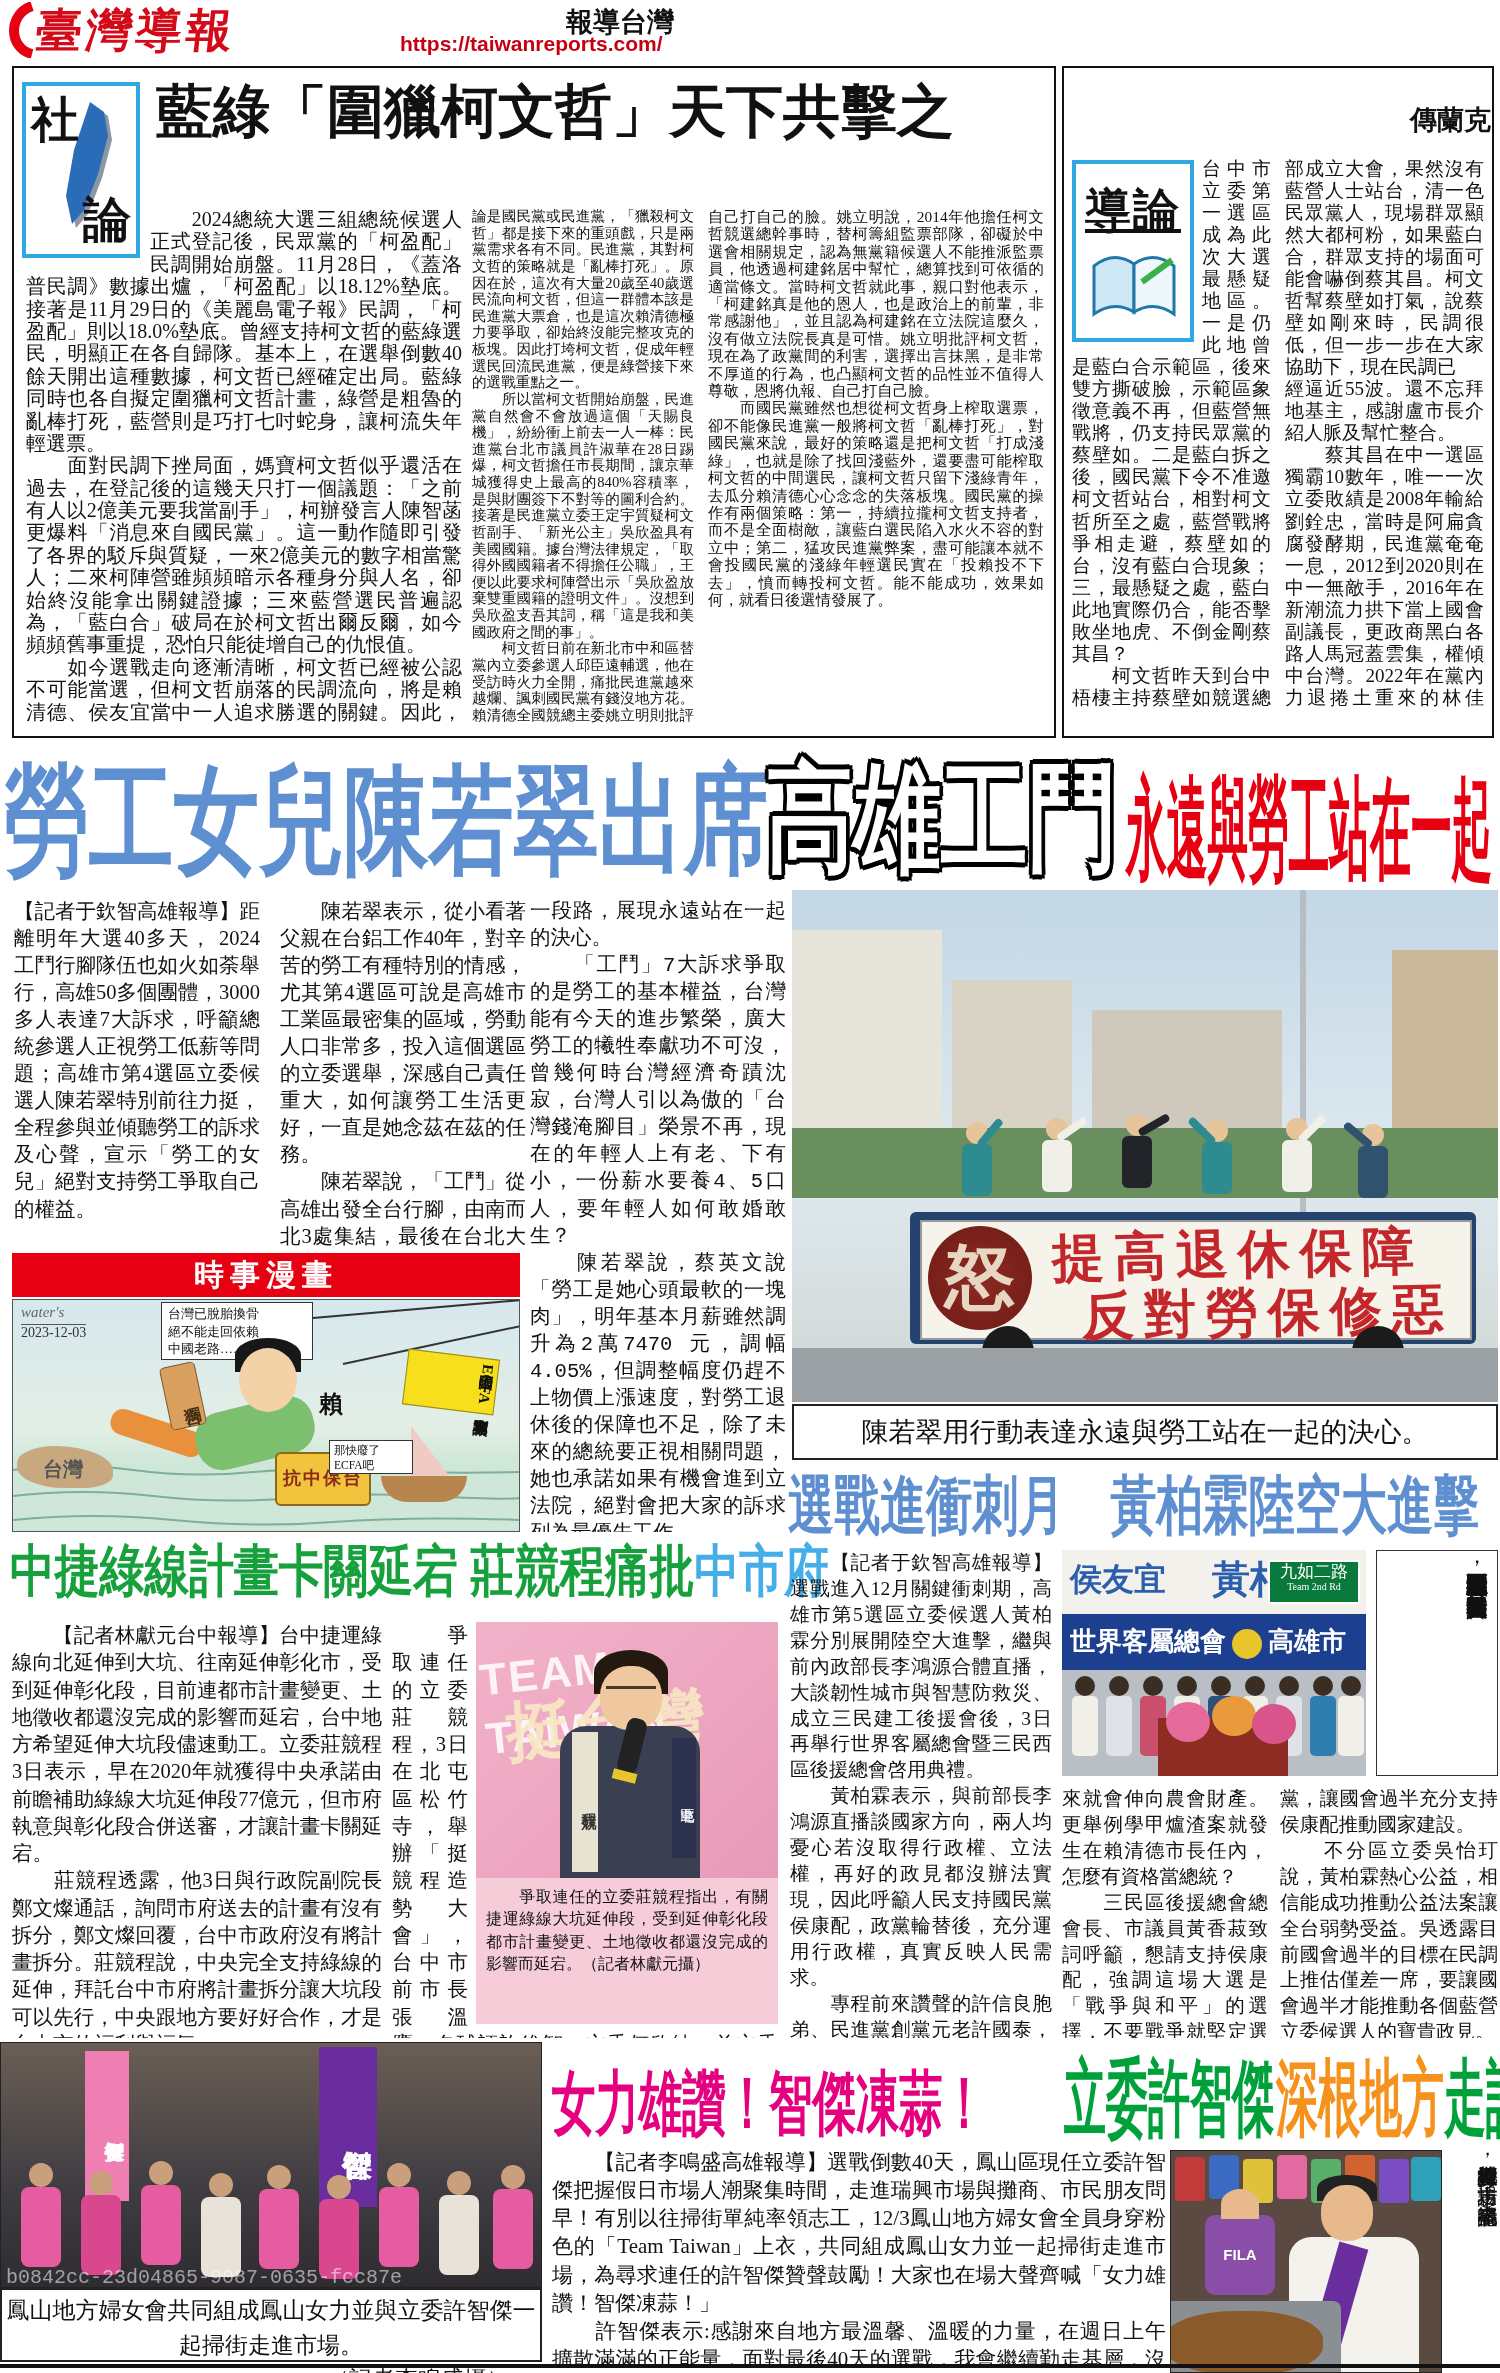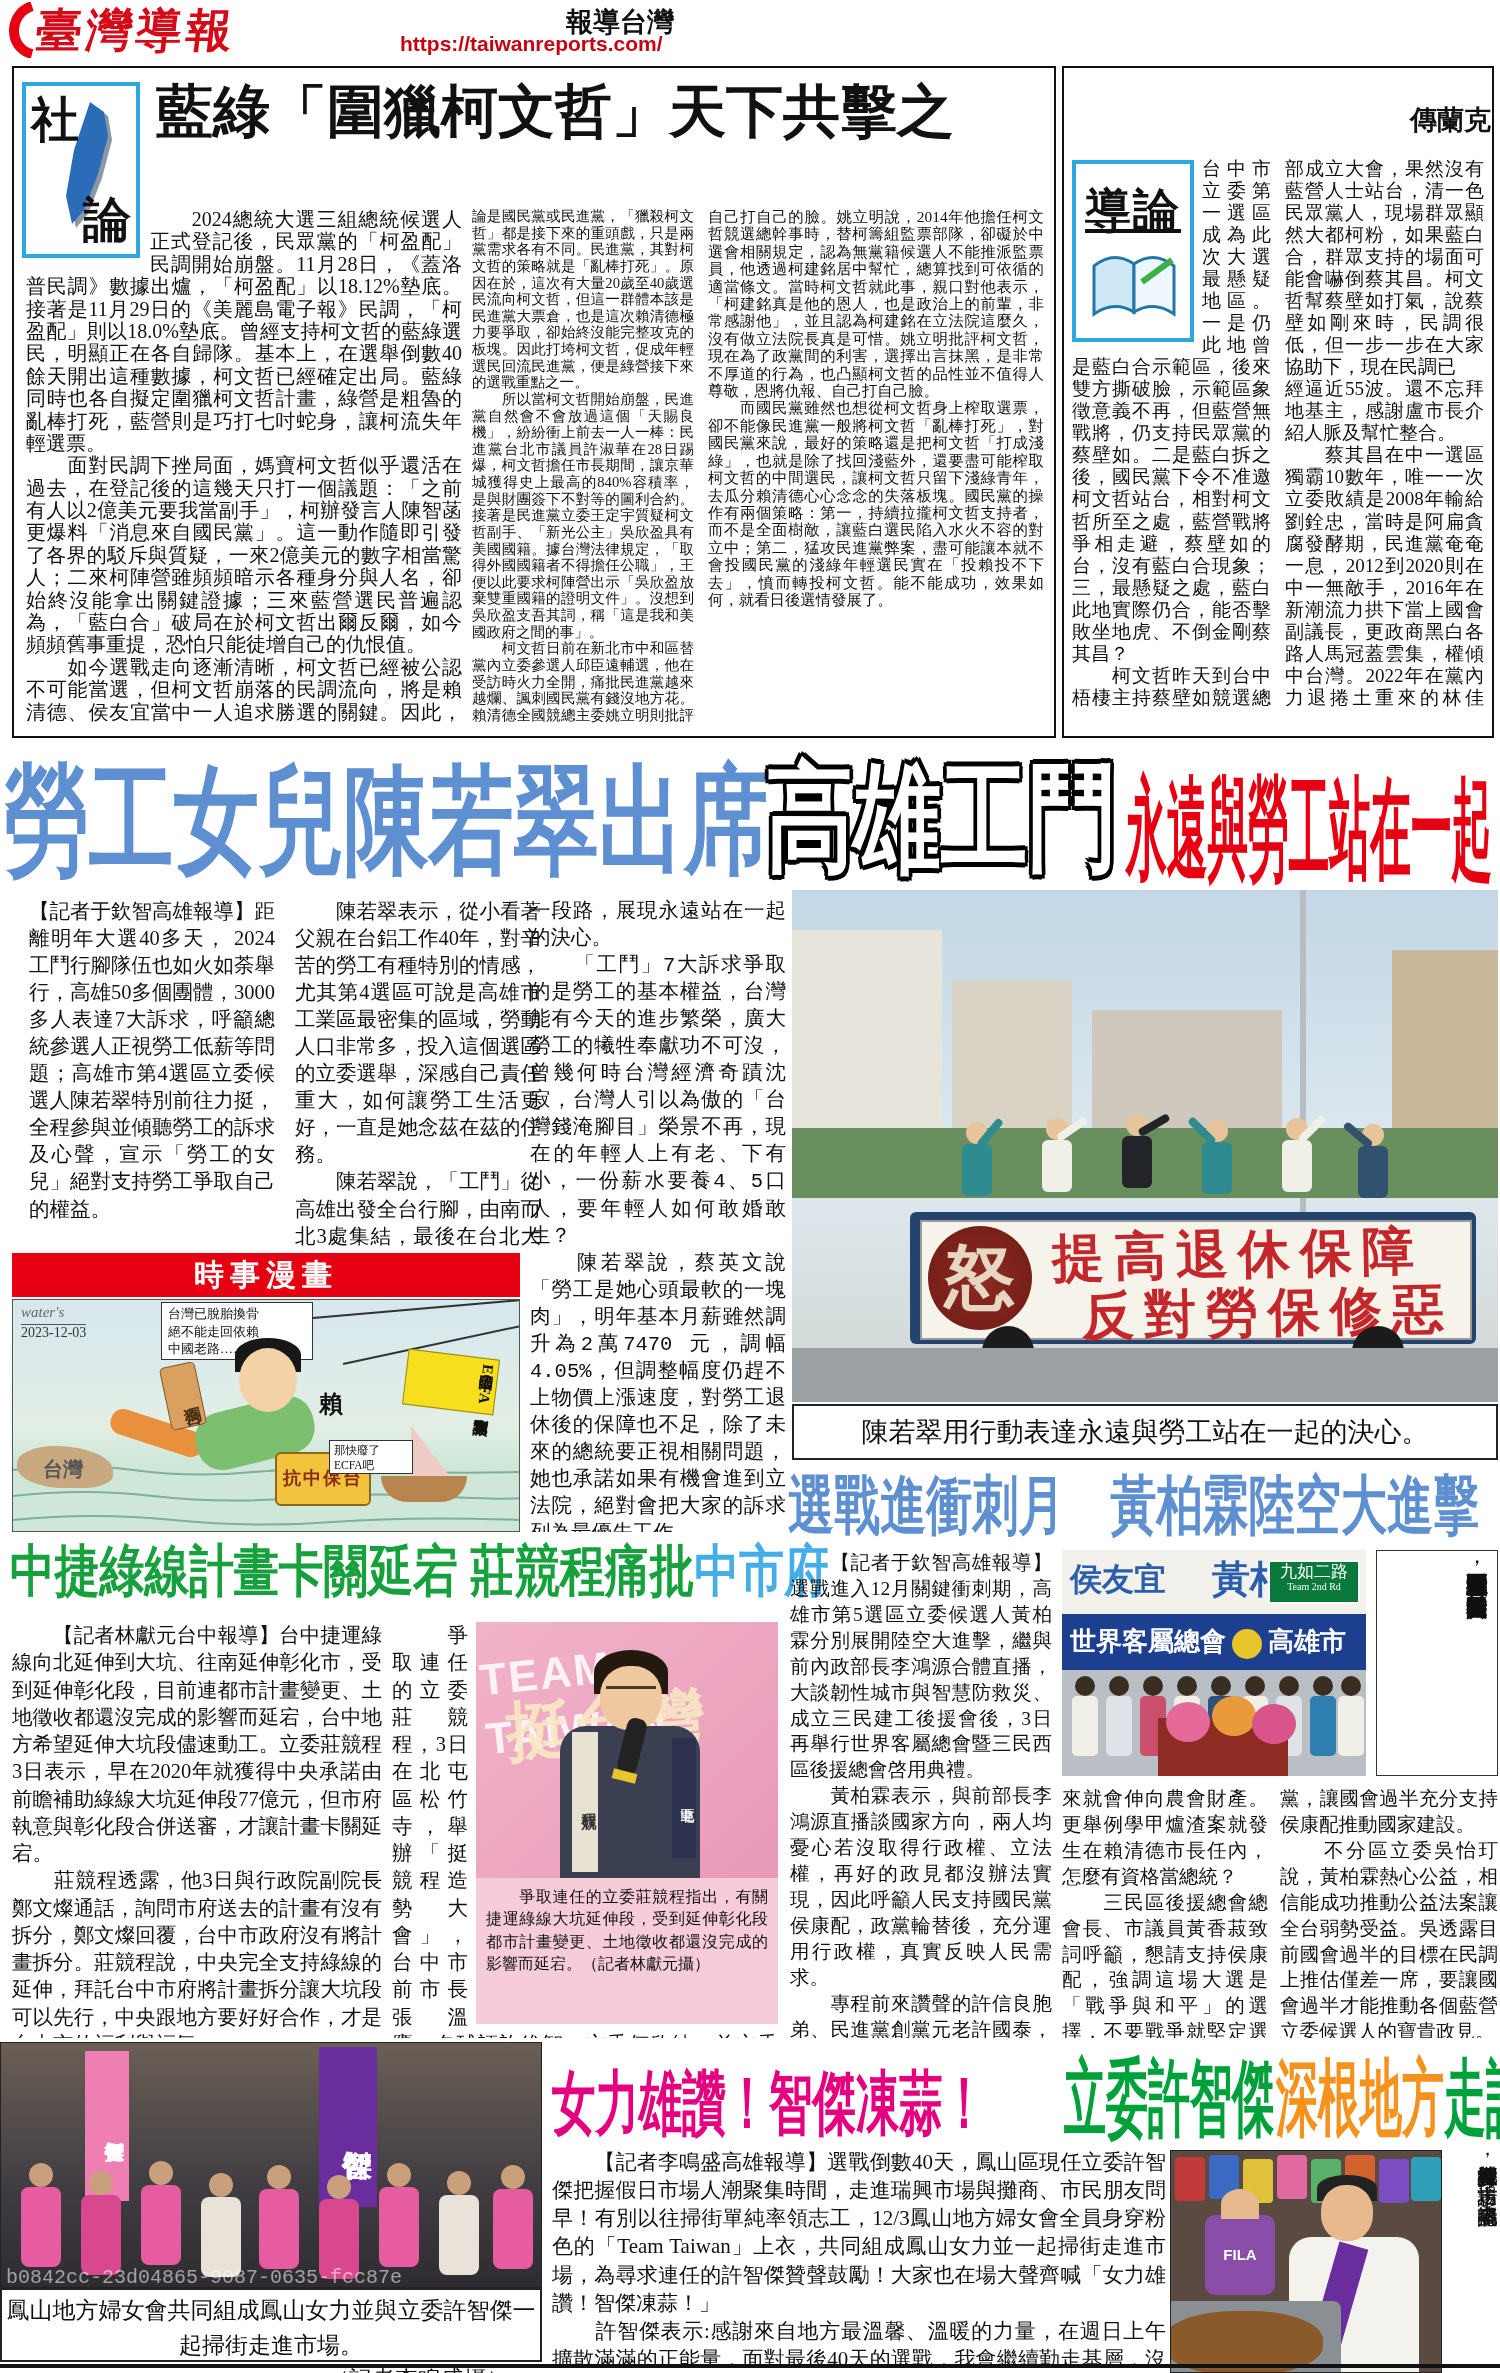--- a/index.html
+++ b/index.html
@@ -41,21 +41,21 @@
   
   .lh-blue{left:4px;top:742px;font-size:118px;font-weight:bold;color:#5d8fd1;
            transform:scaleX(0.72);transform-origin:left top;}
   .lh-outline{left:766px;top:740px;font-size:118px;font-weight:bold;color:#fff;
            transform:scaleX(0.74);transform-origin:left top;
            text-shadow:-5px 0 #000,5px 0 #000,0 -5px #000,0 5px #000,-4px -4px #000,4px 4px #000,-4px 4px #000,4px -4px #000;}
   .lh-red{left:1126px;top:756px;font-size:74px;font-weight:bold;color:#e60012;
            transform:scale(0.55,1.5);transform-origin:left top;}
   
   .leadcols12{left:14px;top:898px;width:512px;height:354px;column-count:2;column-gap:20px;
-              font-size:20.5px;line-height:1.32;margin-left:15px;}
+              font-size:20.5px;line-height:1.32;}
   .leadcol3{left:530px;top:898px;width:256px;height:634px;font-size:20.5px;line-height:1.32;font-family:Liberation Mono, monospace;}
   
   .leadphoto{left:792px;top:890px;width:706px;height:512px;overflow:hidden;background:linear-gradient(#c3d7e6,#dfe9ef 55%,#cfd6d3);}
   .bldg{position:absolute;background:#d9d3c6;}
   .truck{position:absolute;left:118px;top:322px;width:566px;height:132px;background:#24436f;border-radius:6px;}
   .banner{position:absolute;left:128px;top:330px;width:548px;height:116px;background:#f6f3ea;border:2px solid #999;}
   .banner .bl{position:absolute;left:130px;font-size:52px;font-weight:bold;color:#c3272b;letter-spacing:10px;
               font-family:"Liberation Serif",serif;transform:rotate(-1.2deg);}
   .seal{position:absolute;left:6px;top:4px;width:104px;height:104px;border-radius:50%;
         background:radial-gradient(#8e2b23,#6d1a14);color:#e7d6c2;font-size:70px;font-weight:bold;

